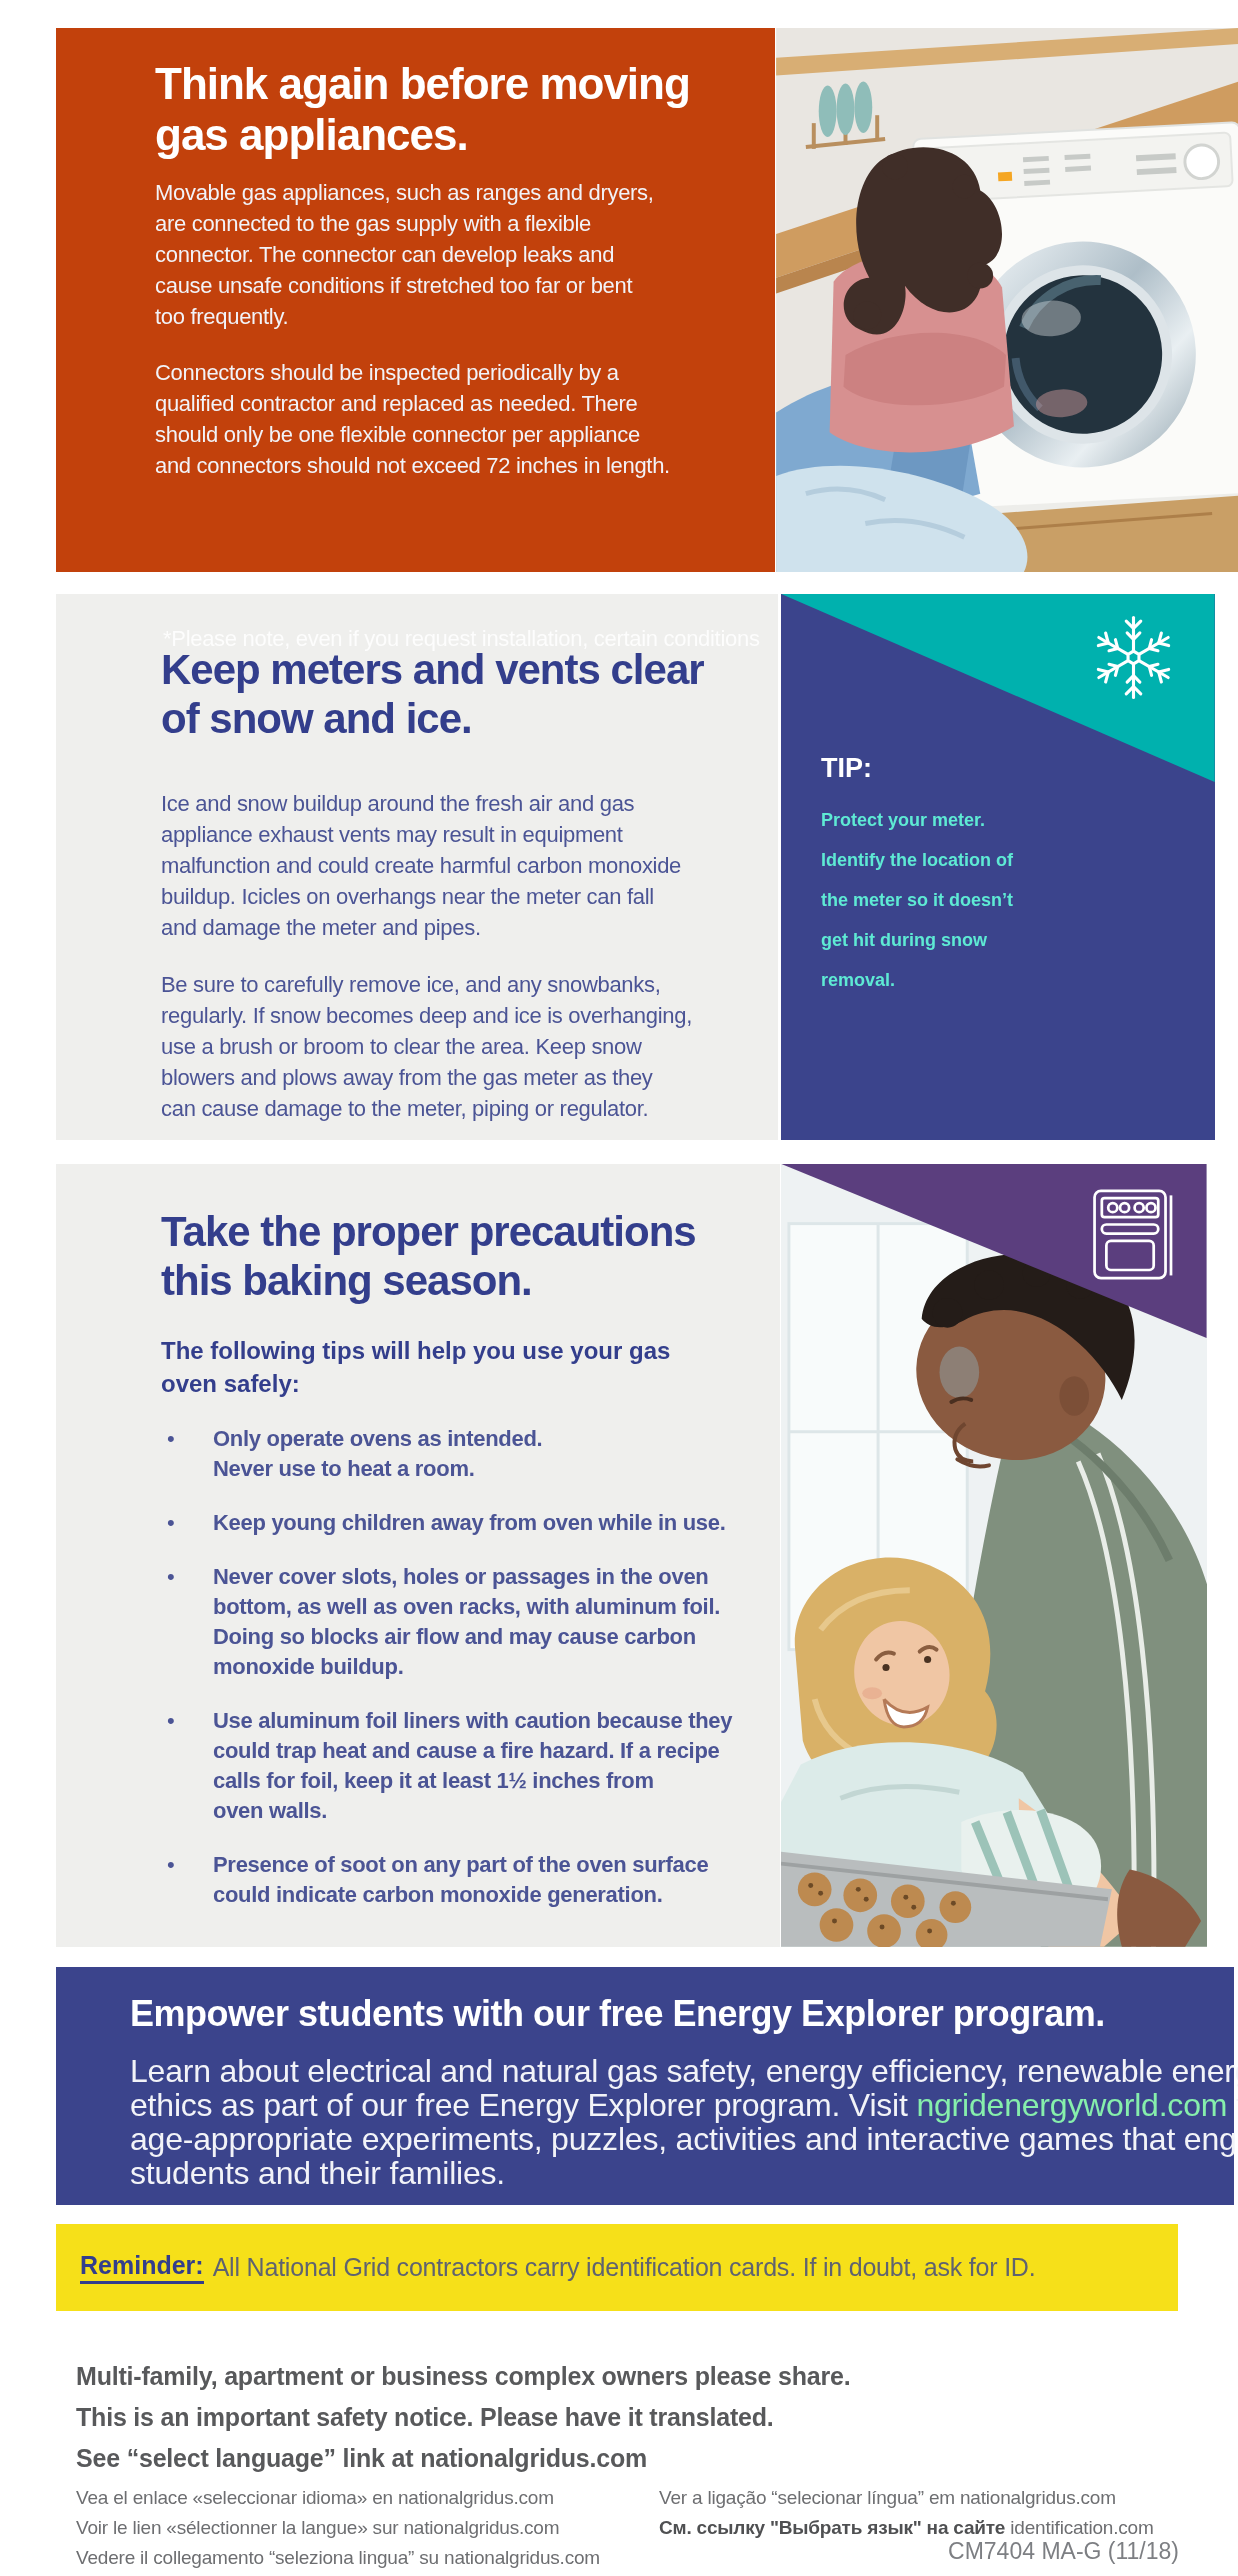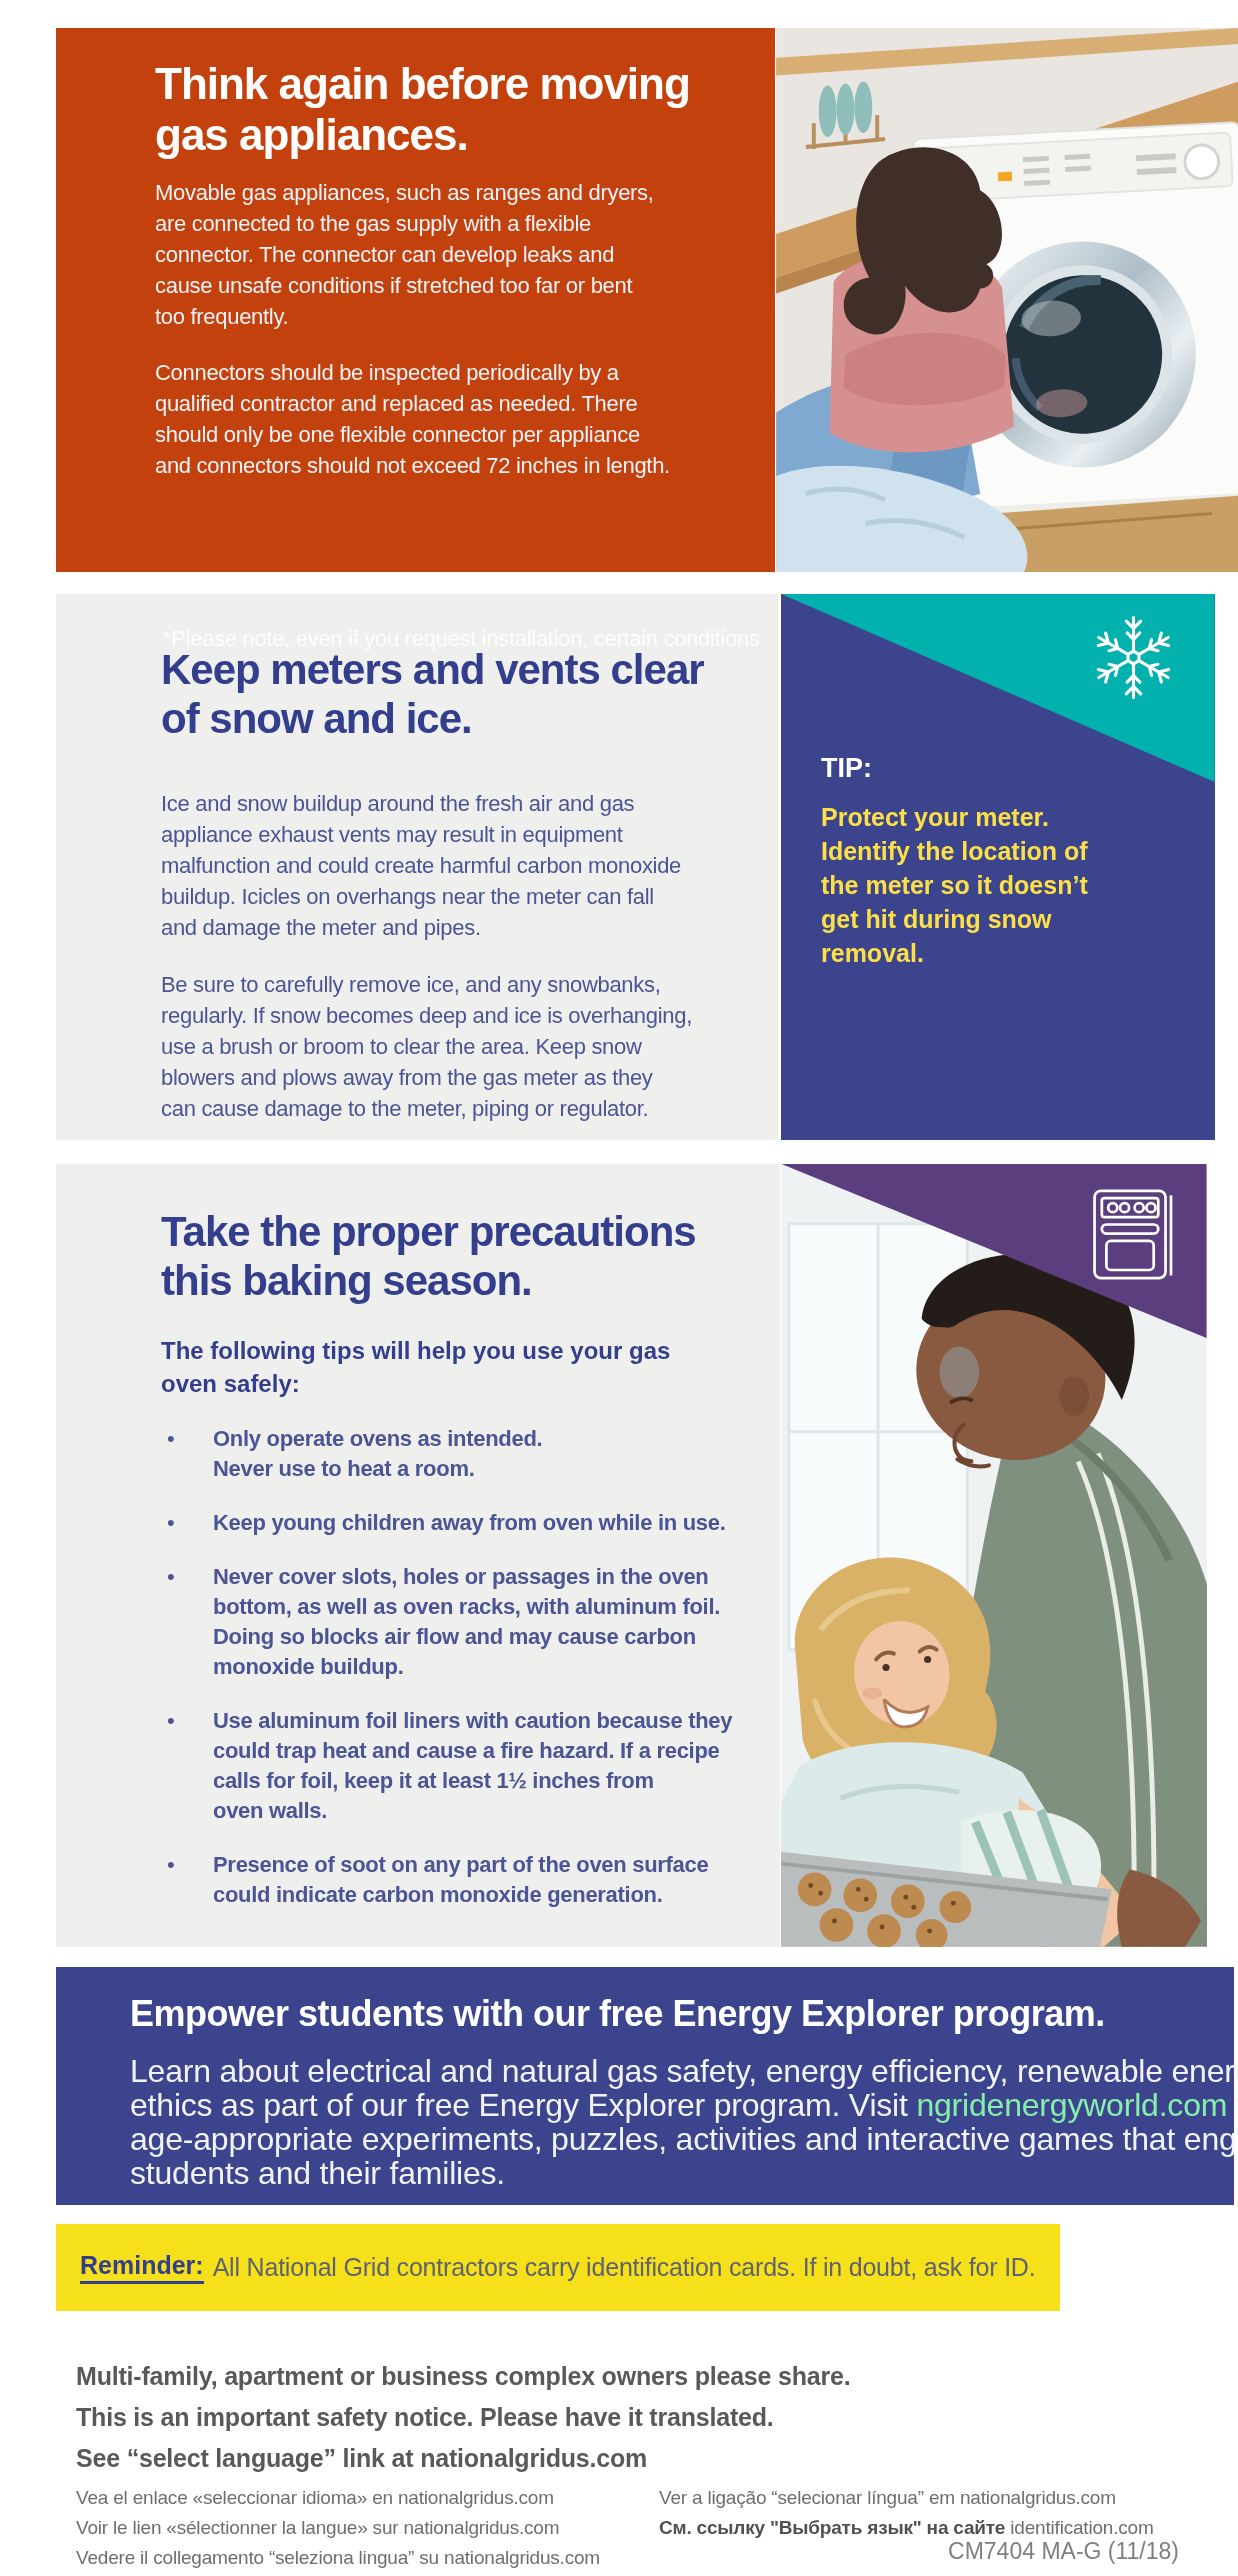--- a/index.html
+++ b/index.html
@@ -15,41 +15,41 @@
   #photo1{top:28px;left:776px;width:463px;height:544px;overflow:hidden;}
   
   #sec2{top:594px;left:56px;width:722px;height:546px;background:#efefed;}
   #sec2 .ghost{left:107px;top:32px;color:rgba(255,255,255,.85);font-size:22px;letter-spacing:-0.3px;}
   #sec2 .head{left:105px;top:52px;color:#333e8c;font-size:42px;font-weight:700;
               line-height:1.16;letter-spacing:-1px;}
   #sec2 .body{left:105px;color:#4b5495;font-size:22px;line-height:31px;letter-spacing:-0.3px;}
   #tipbox{top:594px;left:781px;width:434px;height:546px;background:#3b448c;overflow:hidden;}
   #tipbox .tri{top:0;left:0;width:434px;height:188px;}
   #tipbox .tiplabel{left:40px;top:159px;color:#ffffff;font-size:27px;font-weight:700;}
-  #tipbox .tipbody{left:40px;top:206px;color:#fde047;font-size:25px;font-weight:700;line-height:34px;}
+  #tipbox .tipbody{left:40px;top:206px;color:#5eead4;font-size:18px;font-weight:700;line-height:40px;}
   #snowflake{top:18px;left:307px;width:91px;height:91px;}
   
   #sec3{top:1164px;left:56px;width:724px;height:783px;background:#efefed;}
   #sec3 .head{left:105px;top:44px;color:#333e8c;font-size:42px;font-weight:700;
               line-height:1.16;letter-spacing:-1px;}
   #sec3 .intro{left:105px;top:170px;color:#333e8c;font-size:24px;font-weight:700;line-height:33px;}
   #bullets{left:111px;top:260px;width:575px;}
   .bullet{display:flex;margin-bottom:24px;}
   .bullet .dot{color:#4b5495;font-size:22px;line-height:30px;width:46px;flex:0 0 46px;}
   .bullet .btxt{color:#4b5495;font-size:22px;line-height:30px;letter-spacing:-0.3px;white-space:pre;font-weight:bold;}
   #photo3{top:1164px;left:781px;width:426px;height:783px;overflow:hidden;}
   #purpletri{top:0;left:0;width:426px;height:174px;}
   #ovenicon{top:20px;left:309px;width:91px;height:101px;}
   
   #sec4{top:1967px;left:56px;width:1158px;height:238px;background:#3b448c;padding-left:20px;}
   #sec4 .head{left:74px;top:26px;color:#ffffff;font-size:36px;font-weight:700;letter-spacing:-0.5px;}
   #sec4 .body{left:74px;top:87px;color:#f2f3f8;font-size:32px;line-height:34px;letter-spacing:-0.2px;}
   #sec4 .body b{font-weight:400;color:#86efac;}
   
-  #reminder{top:2224px;left:56px;width:1004px;height:87px;background:#f6e019;
+  #reminder{top:2224px;left:56px;width:1122px;height:87px;background:#f6e019;
             display:flex;align-items:center;padding-left:24px;box-sizing:border-box;}
   #reminder .lbl{color:#333e8c;font-size:25px;font-weight:700;border-bottom:3px solid #333e8c;
                  padding-bottom:1px;margin-right:9px;}
   #reminder .txt{color:#5f6370;font-size:25px;letter-spacing:-0.2px;}
   
   #sharebold{left:76px;top:2356px;color:#58595b;font-size:25px;font-weight:700;line-height:41px;
              letter-spacing:-0.2px;}
   .langcol{font-size:19px;color:#6d6e71;line-height:30px;letter-spacing:-0.2px;}
   #langleft{left:76px;top:2483px;}
   #langright{left:659px;top:2483px;}

